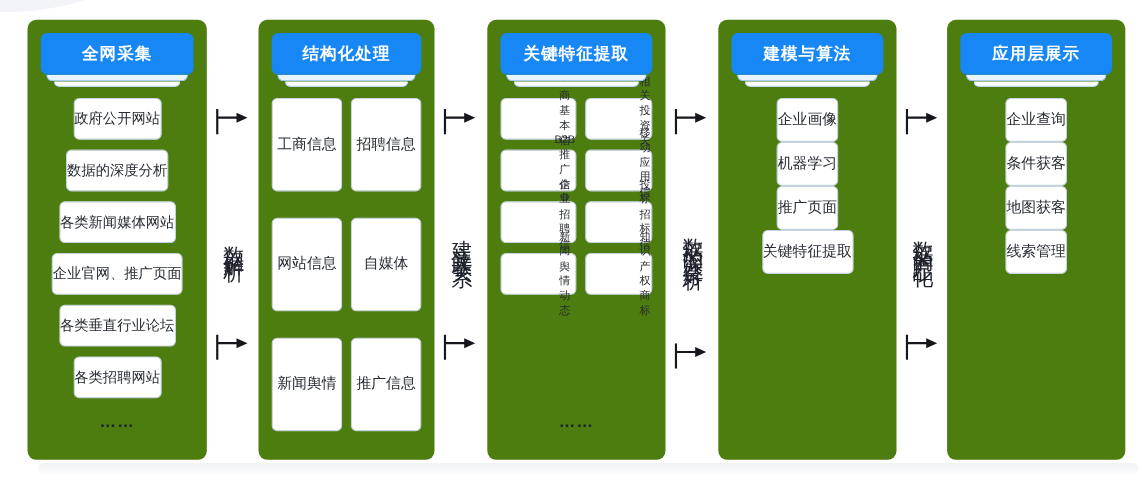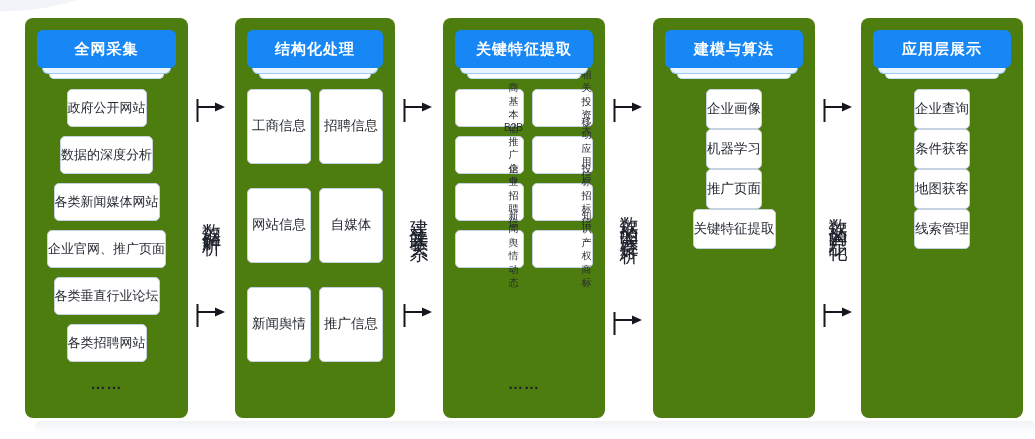--- a/index.html
+++ b/index.html
@@ -36,21 +36,21 @@
     background:#ffffff;border:1px solid #c7d2e0;border-radius:5px;
     display:flex;align-items:center;justify-content:center;
     color:#272b33;font-size:13px;text-align:center;line-height:1.35;
     white-space:pre-line;box-sizing:border-box;
   }
   .list.tight .item{height:38px;}
   .list.spaced .item{height:40px;font-size:13.5px;}
   .grid{display:grid;grid-template-columns:1fr 1fr;margin-top:10px;}
   .grid.large{gap:24px 8px;}
   .grid.small{gap:9px 8px;}
-  .grid.large .item{height:75px;font-size:13.5px;}
+  .grid.large .item{height:85px;font-size:13.5px;}
   .grid.small .item{height:38px;font-size:10px;padding-left:48px;}
   .dots{
     position:absolute;bottom:26px;left:0;width:100%;text-align:center;
     font-weight:700;font-size:15px;letter-spacing:1px;color:#1d2130;
   }
   .connector{position:absolute;top:0;height:439px;}
   .vlabel{
     position:absolute;left:50%;top:218px;transform:translate(-50%,-50%);
     writing-mode:vertical-rl;font-size:19px;letter-spacing:5px;color:#1d212b;white-space:nowrap;
   }

